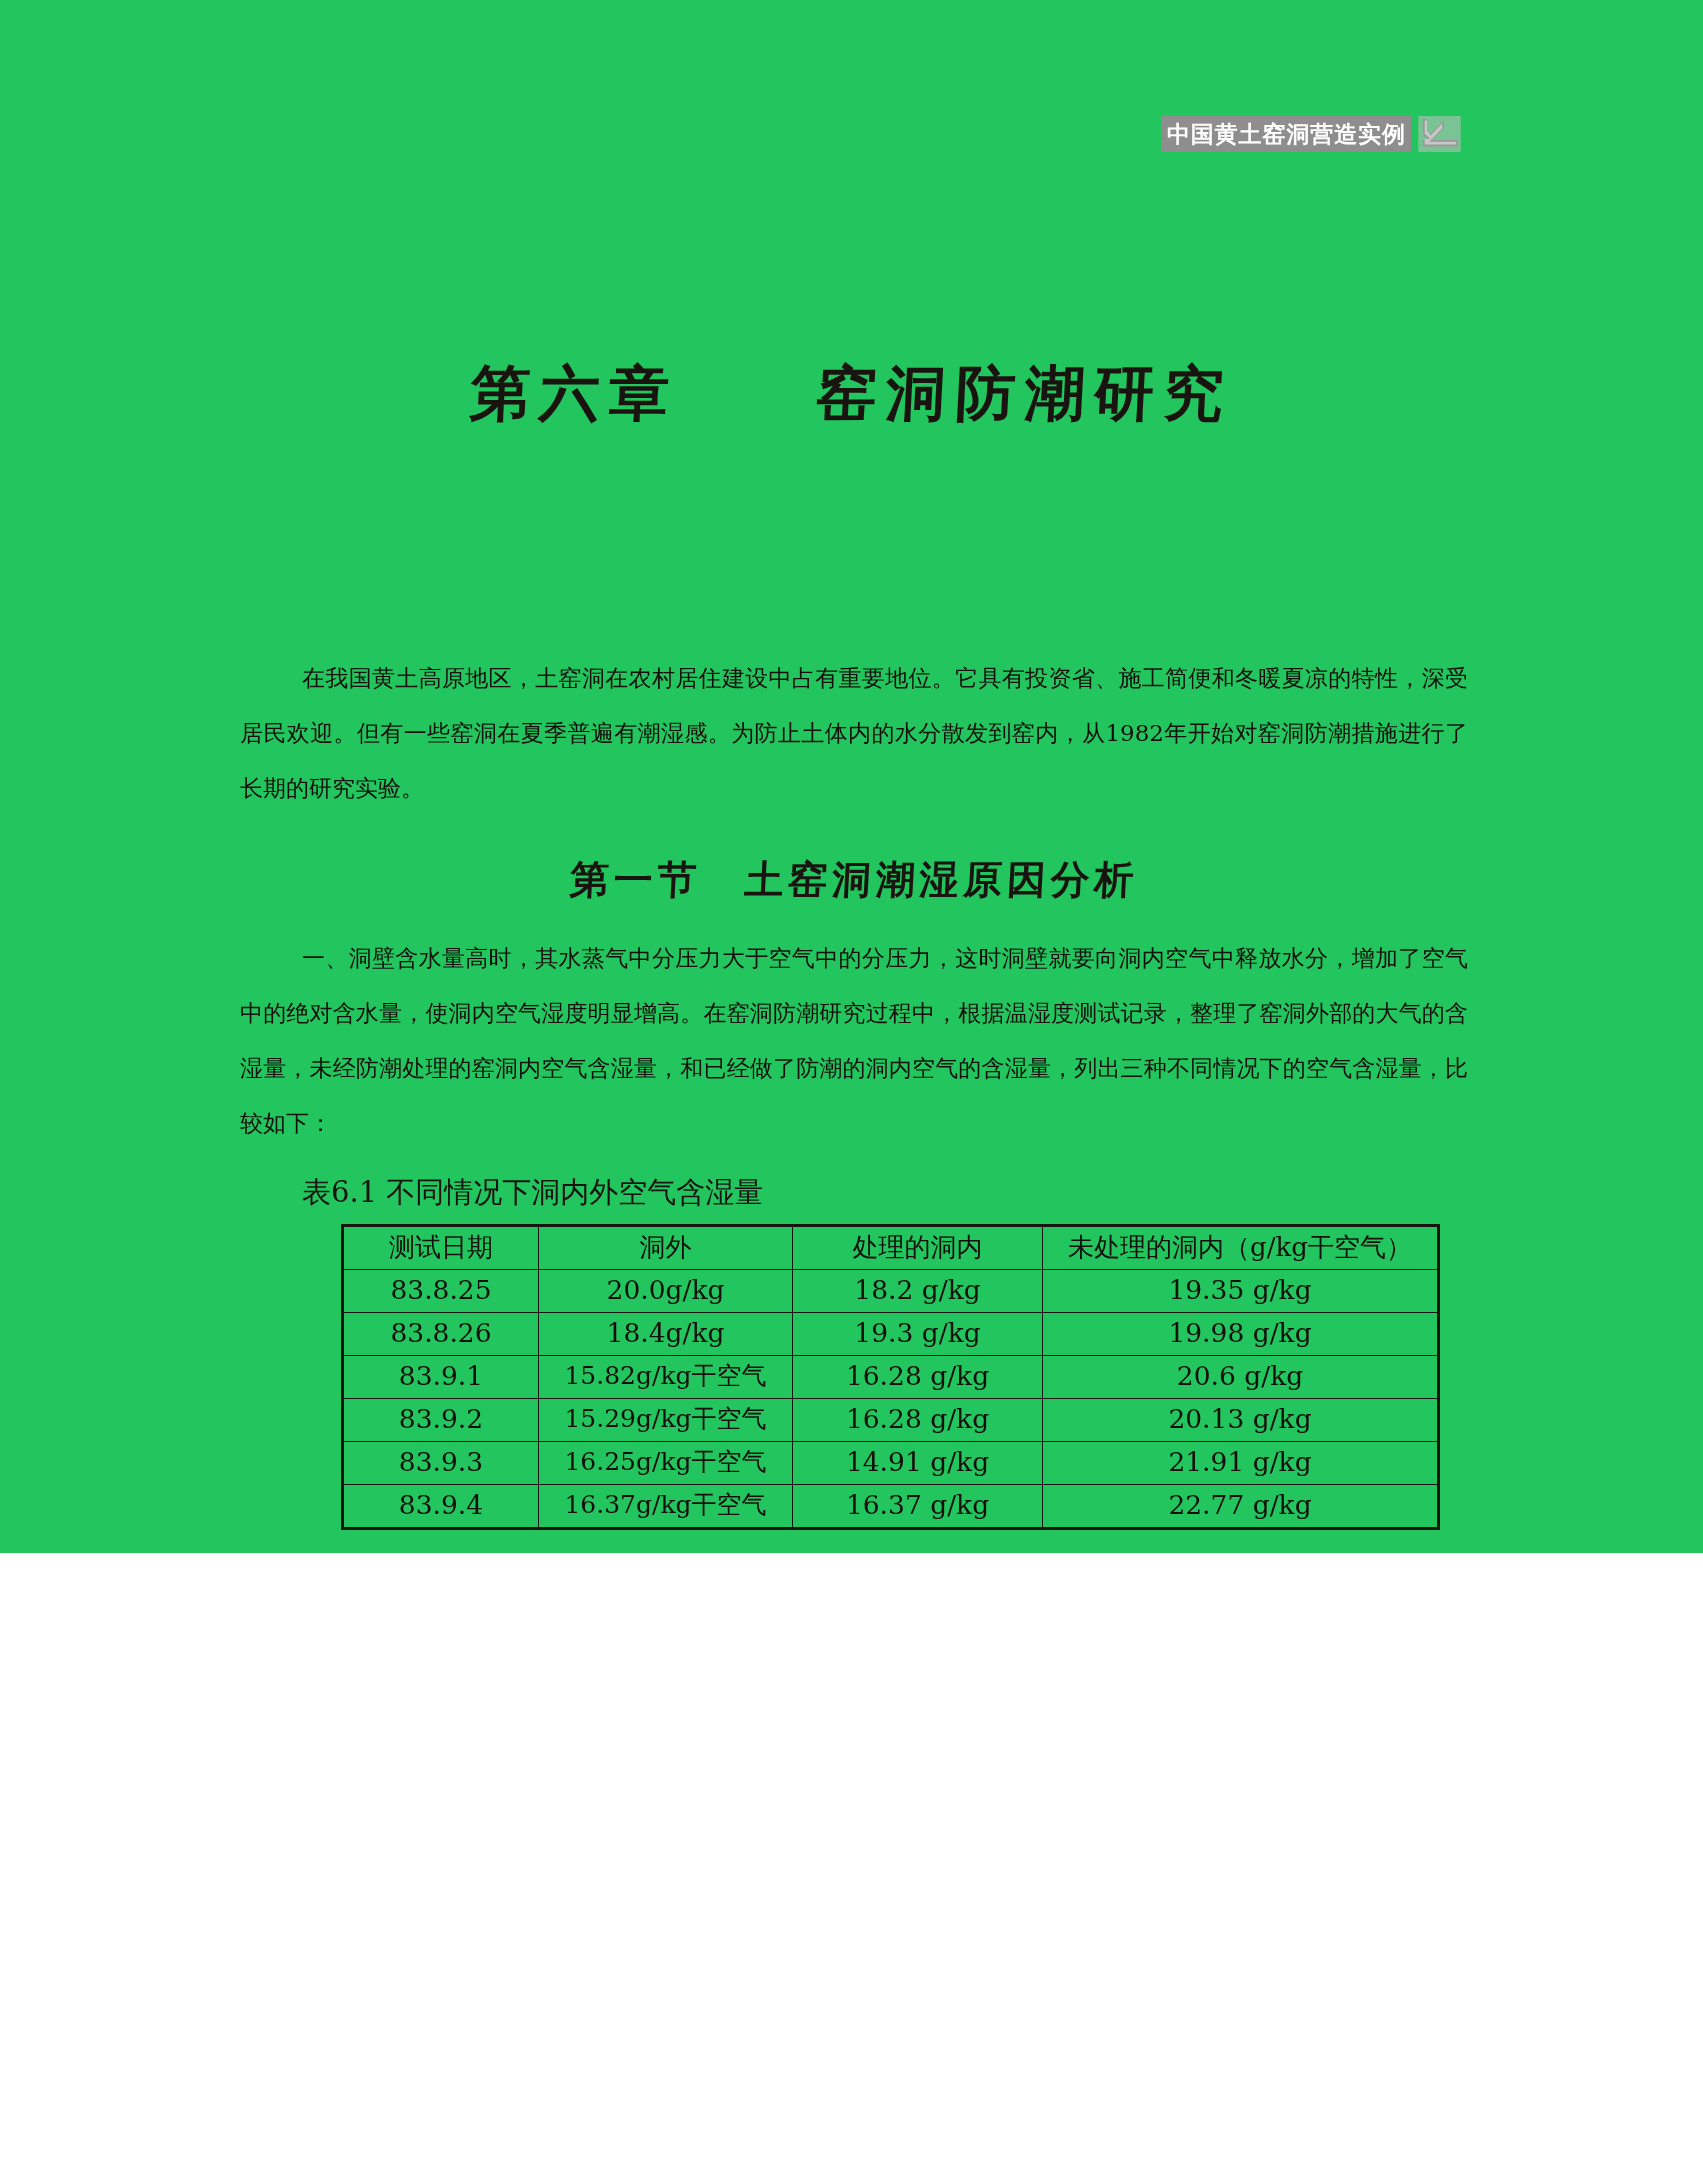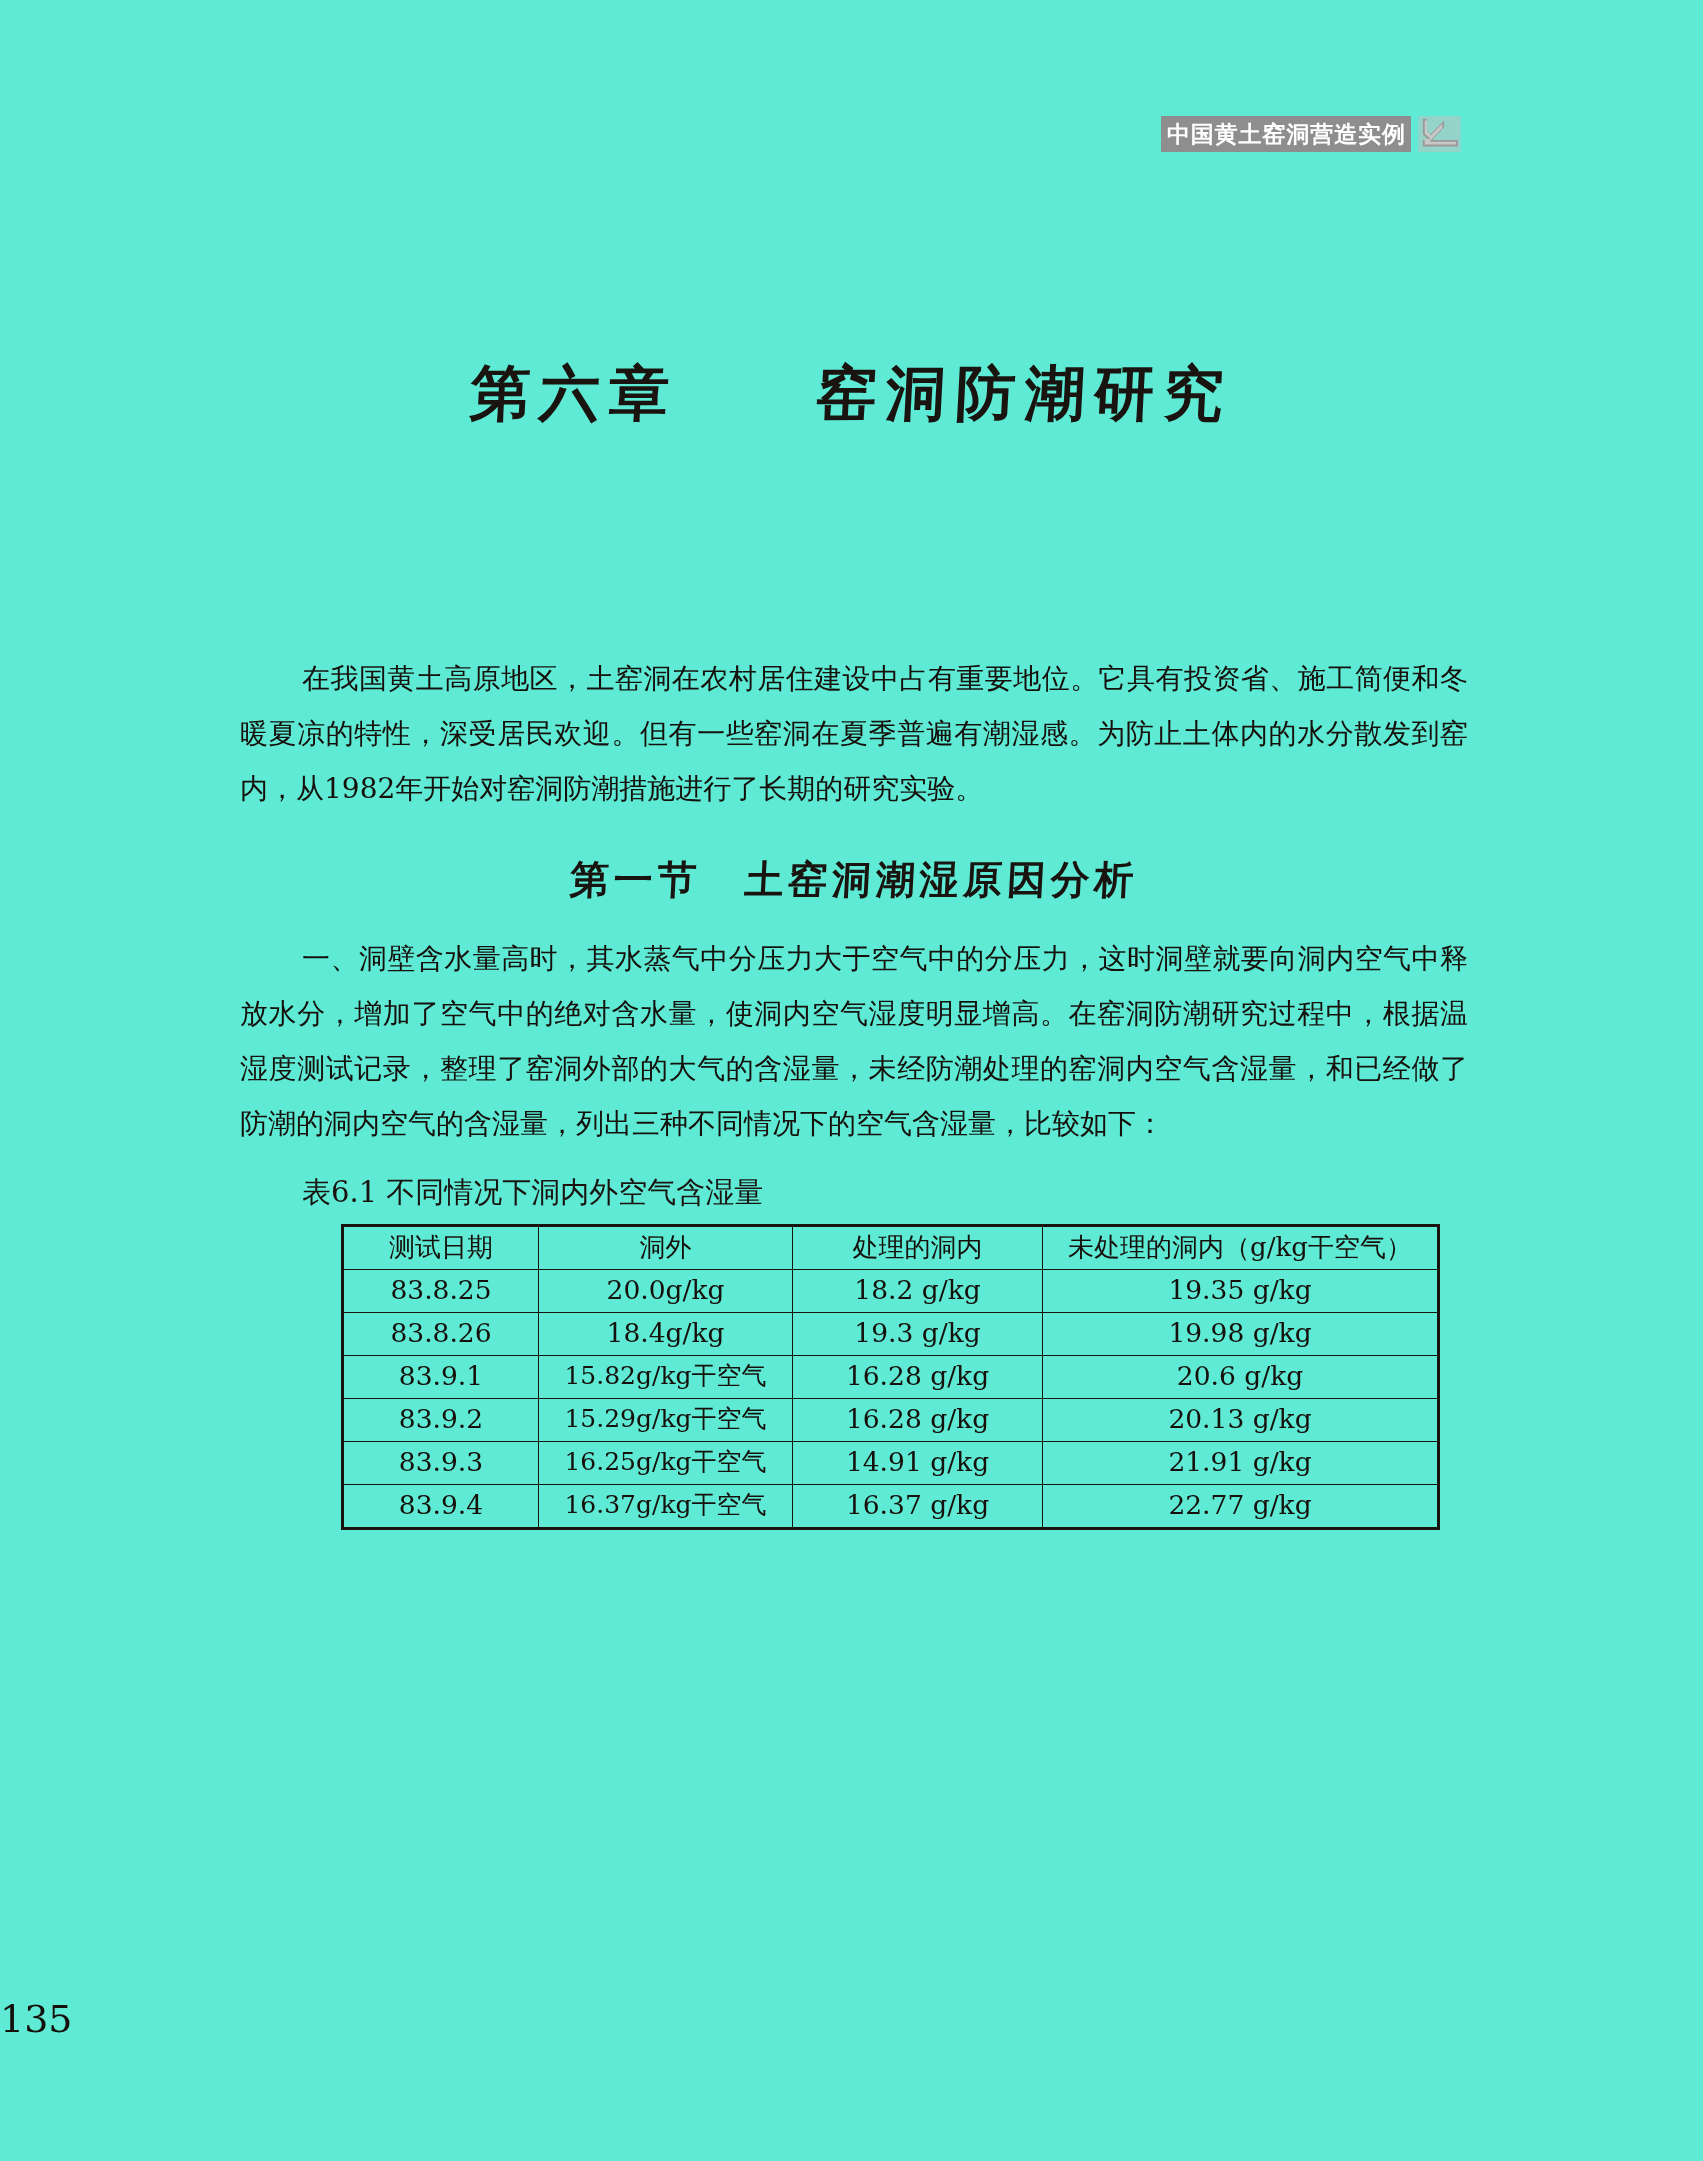--- a/index.html
+++ b/index.html
@@ -8,22 +8,22 @@
     background: #ffffff;
   }
   body {
     font-family: "DejaVu Serif", "Liberation Serif", serif;
     color: #1a1410;
   }
 
   .page {
     position: relative;
     width: 1703px;
-    height: 2161px;
-    background: #5eead4;
+    height: 1553px;
+    background: #22c55e;
     overflow: hidden;
     text-decoration: underline;
   }
 
   
   .running-header {
     position: absolute;
     top: 116px;
     right: 242px;
     display: flex;
@@ -70,21 +70,21 @@
   
   .content {
     position: absolute;
     top: 651px;
     left: 240px;
     width: 1228px;
   }
 
   p.body-para {
     margin: 0;
-    font-size: 28px;
+    font-size: 23px;
     line-height: 55px;
     text-align: justify;
     text-justify: inter-character;
     text-indent: 62px;
     letter-spacing: 0px;
     font-family: "DejaVu Serif", "Liberation Serif", serif;
     color: #16100c;
   }
 
   .section-title {

